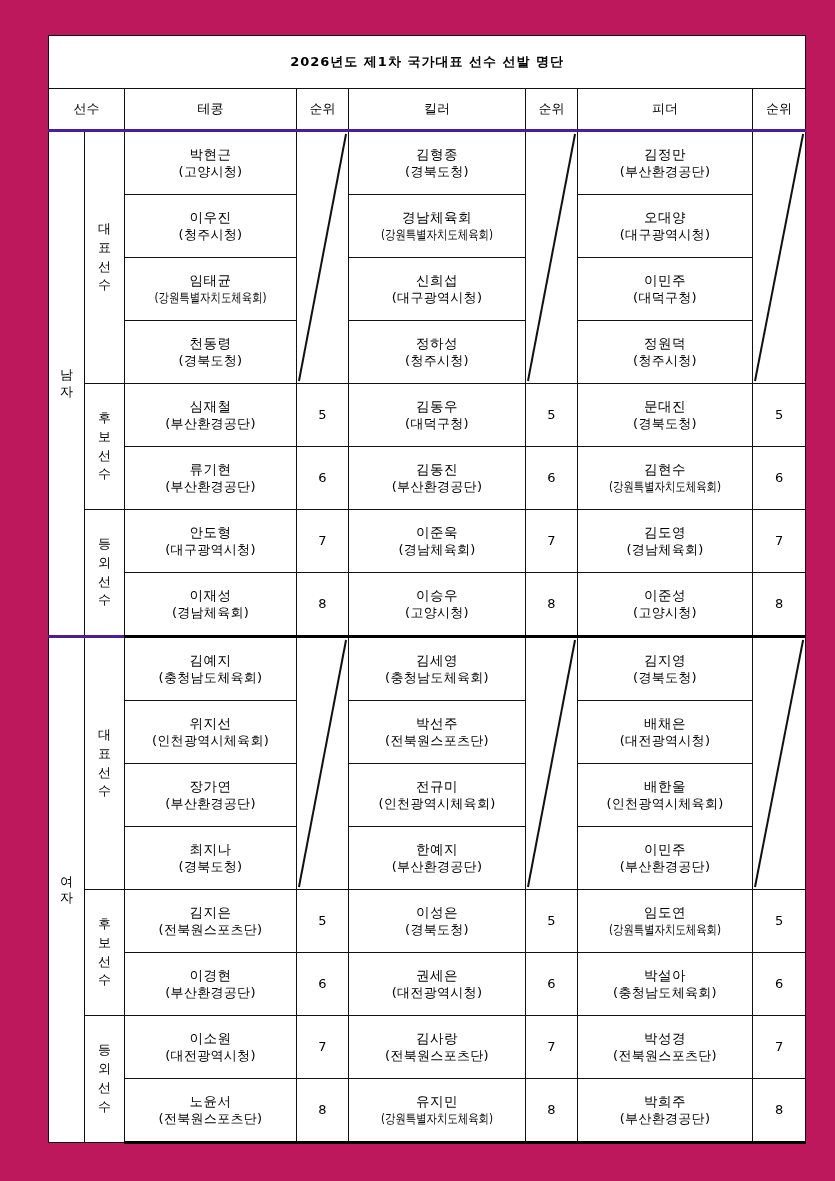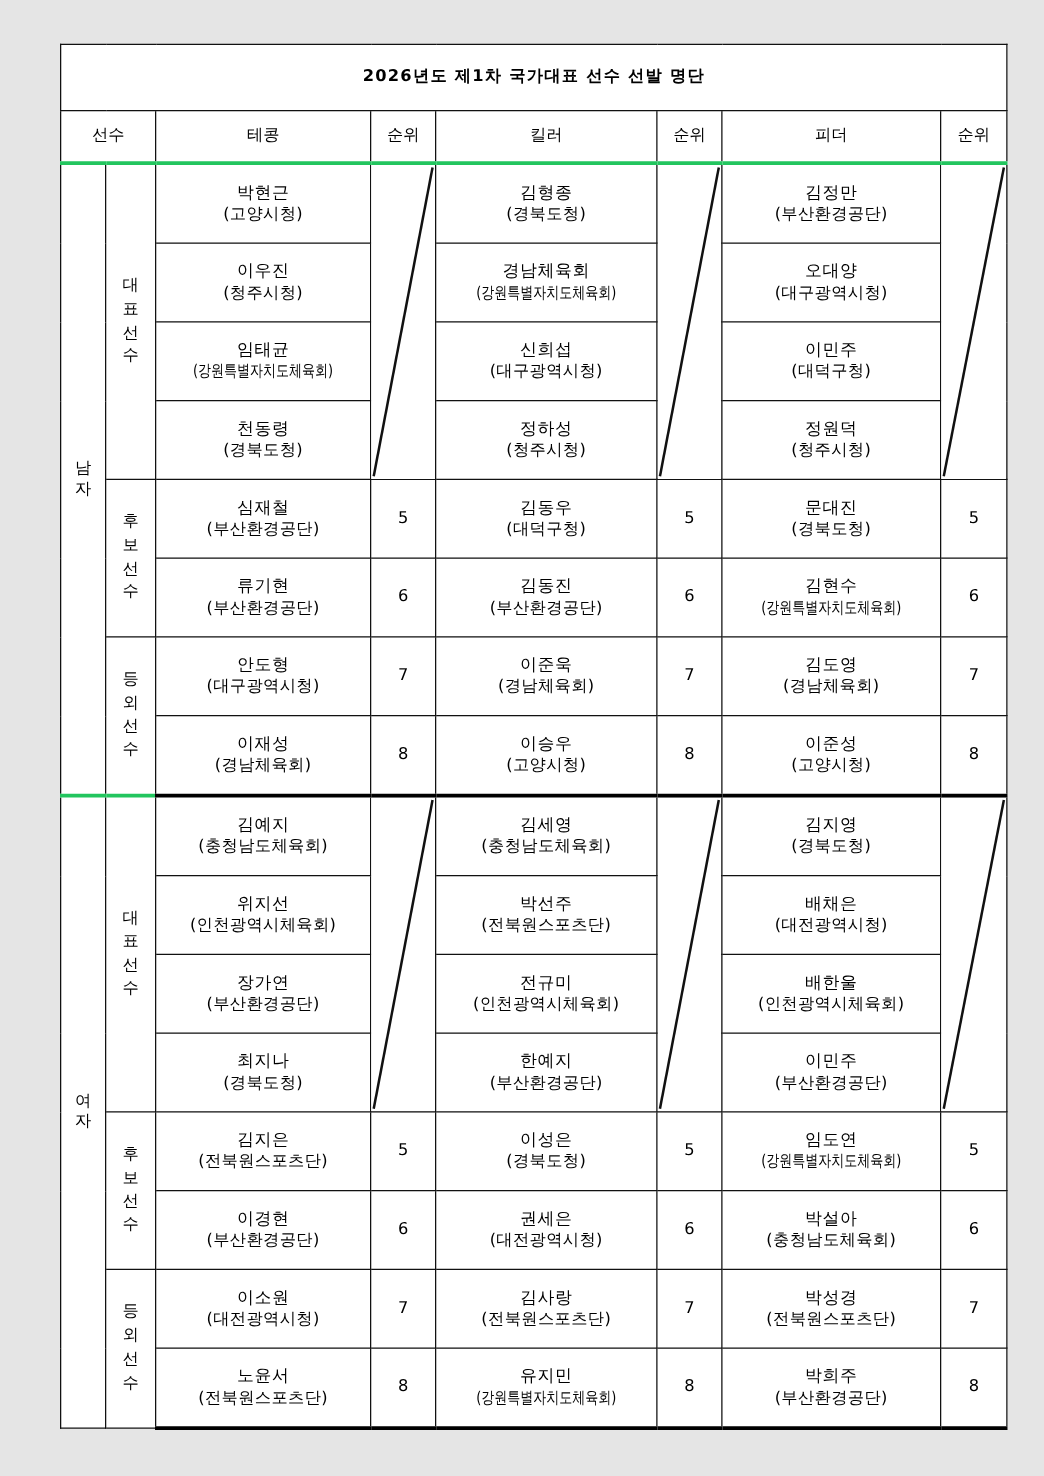--- a/index.html
+++ b/index.html
@@ -12,21 +12,21 @@
     height: 1181px;
     font-family: "DejaVu Sans", "Liberation Sans", sans-serif;
     color: #000000;
     overflow: hidden;
   }
 
   #page {
     position: relative;
     width: 835px;
     height: 1181px;
-    background: #e5e5e5;
+    background: #be185d;
   }
 
   table.roster {
     position: absolute;
     left: 48px;
     top: 35px;
     width: 757px;
     border-collapse: collapse;
     table-layout: fixed;
   }
@@ -117,21 +117,21 @@
   td.group-cell {
     width: 40px;
     font-size: 15px;
   }
   td.group-cell .vtxt span {
     display: block;
     line-height: 1.45;
   }
 
   
-  tr.sec-top > td { border-top: 3px solid #22c55e; }
+  tr.sec-top > td { border-top: 3px solid #4c1d95; }
   tr.sec-bottom > td { border-bottom: 3px solid #000000; }
   td.left-edge  { border-left: 3px solid #000000; }
   td.right-edge { border-right: 3px solid #000000; }
   td.grp-end { border-bottom: 1px solid #111111; }
 </style>
 </head>
 <body>
 
 <div id="page">
 

